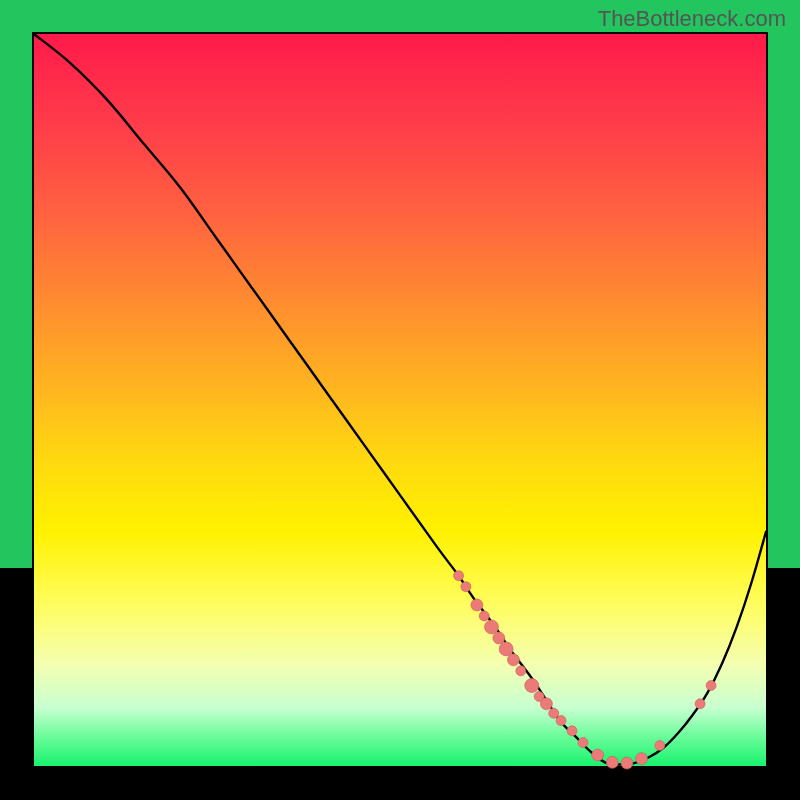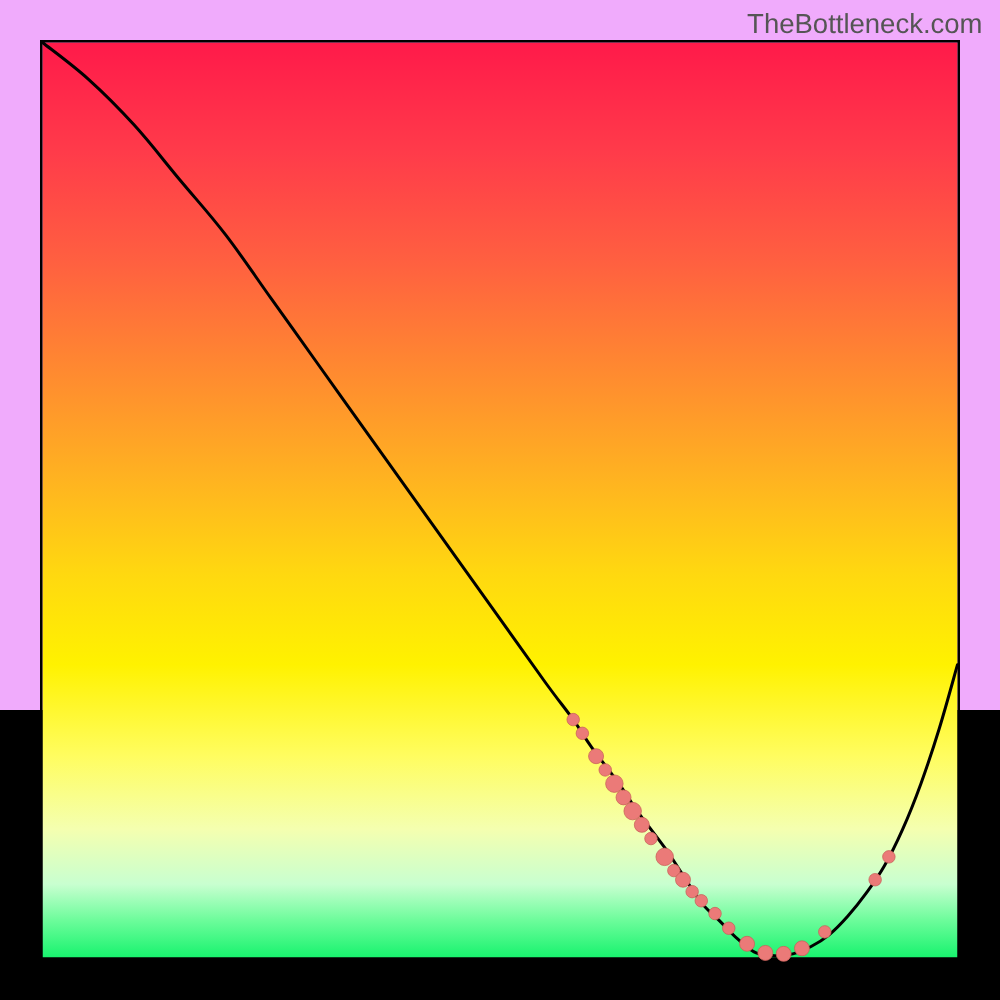--- a/index.html
+++ b/index.html
@@ -8,21 +8,21 @@
     width: 800px;
     height: 800px;
     background: #000;
     overflow: hidden;
     font-family: Arial, sans-serif;
   }
   .outer {
     position: relative;
     width: 800px;
     height: 568px;
-    background: #f0abfc;
+    background: #22c55e;
     text-align: right;
   }
   .watermark {
     position: absolute;
     top: 6px;
     right: 14px;
     color: #555;
     font-size: 22px;
     font-weight: 500;
     z-index: 10;

